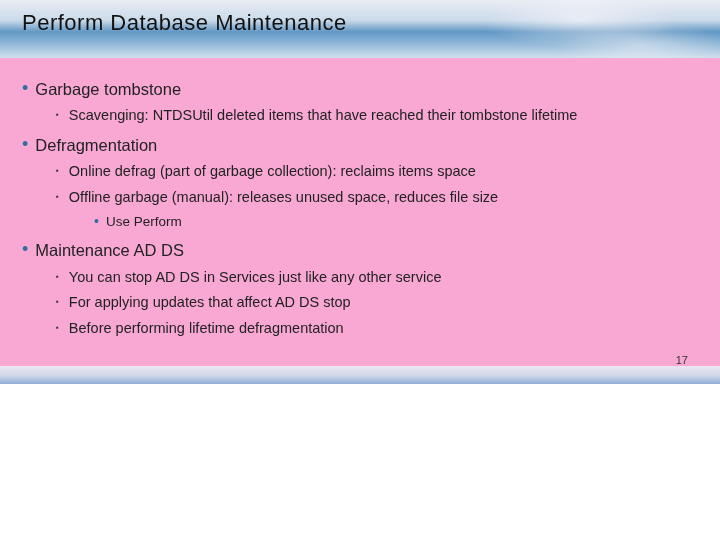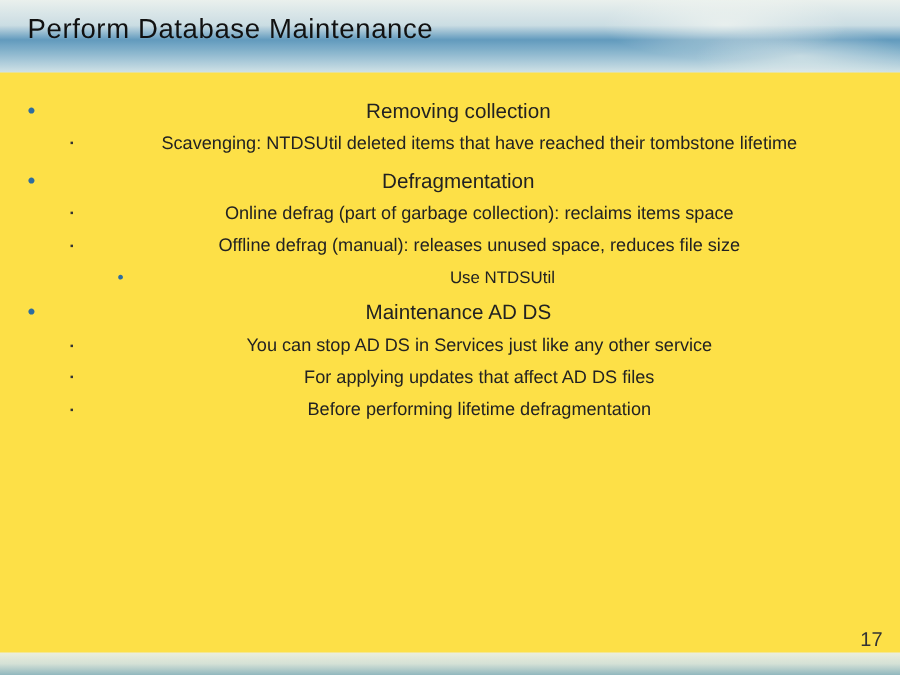--- a/index.html
+++ b/index.html
@@ -1,85 +1,85 @@
 <!DOCTYPE html>
 <html><head>
 <meta charset="utf-8">
 <style>
   * { margin: 0; padding: 0; box-sizing: border-box; }
   html, body { width: 720px; height: 540px; font-family: Verdana, Arial, sans-serif; background: #fff; overflow: hidden; }
-  .slide { position: relative; width: 720px; height: 540px; background: #fde047; text-align: center; }
+  .slide { position: relative; width: 720px; height: 384px; background: #f9a8d4; }
   .header-band { position: absolute; top: 0; left: 0; right: 0; height: 58px;
     background:
       radial-gradient(ellipse 140px 40px at 580px 20px, rgba(255,255,255,0.55), rgba(255,255,255,0) 70%),
       radial-gradient(ellipse 120px 35px at 640px 45px, rgba(255,255,255,0.45), rgba(255,255,255,0) 70%),
       linear-gradient(180deg, #e9f1f6 0%, #c8ddec 35%, #5a97c4 55%, #7eb0d3 70%, #cfe3f0 100%);
     opacity: 0.95;
   }
   .title { position: absolute; top: 10px; left: 22px; font-size: 22px; font-weight: 400; color: #111; letter-spacing: 0.5px; }
   .content { position: absolute; top: 70px; left: 22px; right: 22px; color: #222; }
   .l1 { font-size: 16.5px; margin: 8px 0 6px 0; display: flex; align-items: flex-start; }
   .l1 .bullet { color: #2e6da0; font-size: 18px; line-height: 20px; margin-right: 7px; }
   .l2 { font-size: 14.5px; margin: 6px 0 6px 34px; display: flex; align-items: flex-start; }
   .l2 .bullet { color: #333; font-size: 8px; line-height: 18px; margin-right: 10px; }
   .l3 { font-size: 13.5px; margin: 5px 0 5px 72px; display: flex; align-items: flex-start; }
   .l3 .bullet { color: #2e6da0; font-size: 14px; line-height: 17px; margin-right: 7px; }
   .footer-band { position: absolute; left: 0; right: 0; bottom: 0; height: 18px;
     background: linear-gradient(180deg, #e9f1f6 0%, #cde1ef 50%, #7eb0d3 100%);
     opacity: 0.85;
   }
-  .pagenum { position: absolute; right: 14px; bottom: 18px; font-size: 16px; color: #333; }
+  .pagenum { position: absolute; right: 32px; bottom: 18px; font-size: 11px; color: #333; }
   .txt { flex: 1; line-height: 1.35; }
 </style>
 </head>
 <body>
 
 <div class="slide">
   <div class="header-band"></div>
   <div class="title">Perform Database Maintenance</div>
 
   <div class="content">
 
     <div class="l1">
       <span class="bullet">•</span>
-      <span class="txt">Removing collection</span>
+      <span class="txt">Garbage tombstone</span>
     </div>
     <div class="l2">
       <span class="bullet">▪</span>
       <span class="txt">Scavenging: NTDSUtil deleted items that have reached their tombstone lifetime</span>
     </div>
 
     <div class="l1">
       <span class="bullet">•</span>
       <span class="txt">Defragmentation</span>
     </div>
     <div class="l2">
       <span class="bullet">▪</span>
       <span class="txt">Online defrag (part of garbage collection): reclaims items space</span>
     </div>
     <div class="l2">
       <span class="bullet">▪</span>
-      <span class="txt">Offline defrag (manual): releases unused space, reduces file size</span>
+      <span class="txt">Offline garbage (manual): releases unused space, reduces file size</span>
     </div>
     <div class="l3">
       <span class="bullet">•</span>
-      <span class="txt">Use NTDSUtil</span>
+      <span class="txt">Use Perform</span>
     </div>
 
     <div class="l1">
       <span class="bullet">•</span>
       <span class="txt">Maintenance AD DS</span>
     </div>
     <div class="l2">
       <span class="bullet">▪</span>
       <span class="txt">You can stop AD DS in Services just like any other service</span>
     </div>
     <div class="l2">
       <span class="bullet">▪</span>
-      <span class="txt">For applying updates that affect AD DS files</span>
+      <span class="txt">For applying updates that affect AD DS stop</span>
     </div>
     <div class="l2">
       <span class="bullet">▪</span>
       <span class="txt">Before performing lifetime defragmentation</span>
     </div>
 
   </div>
 
   <div class="pagenum">17</div>
   <div class="footer-band"></div>

